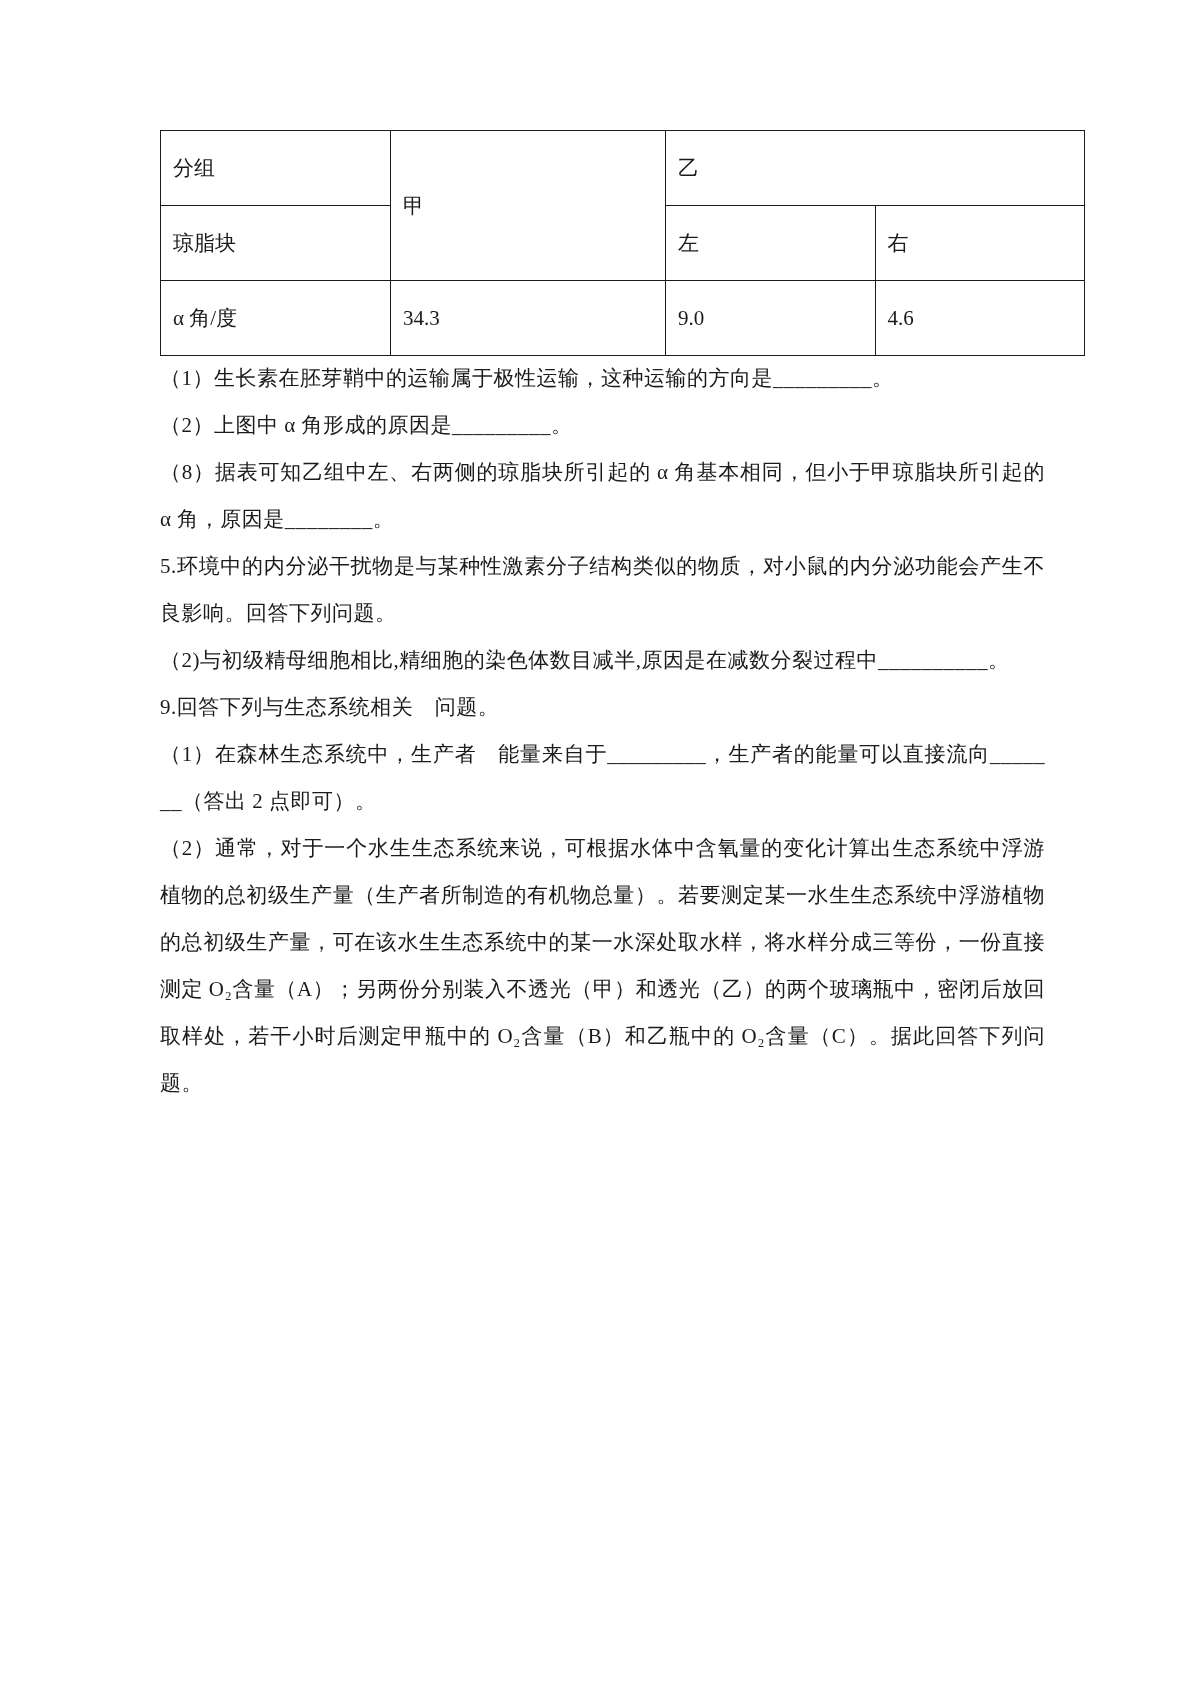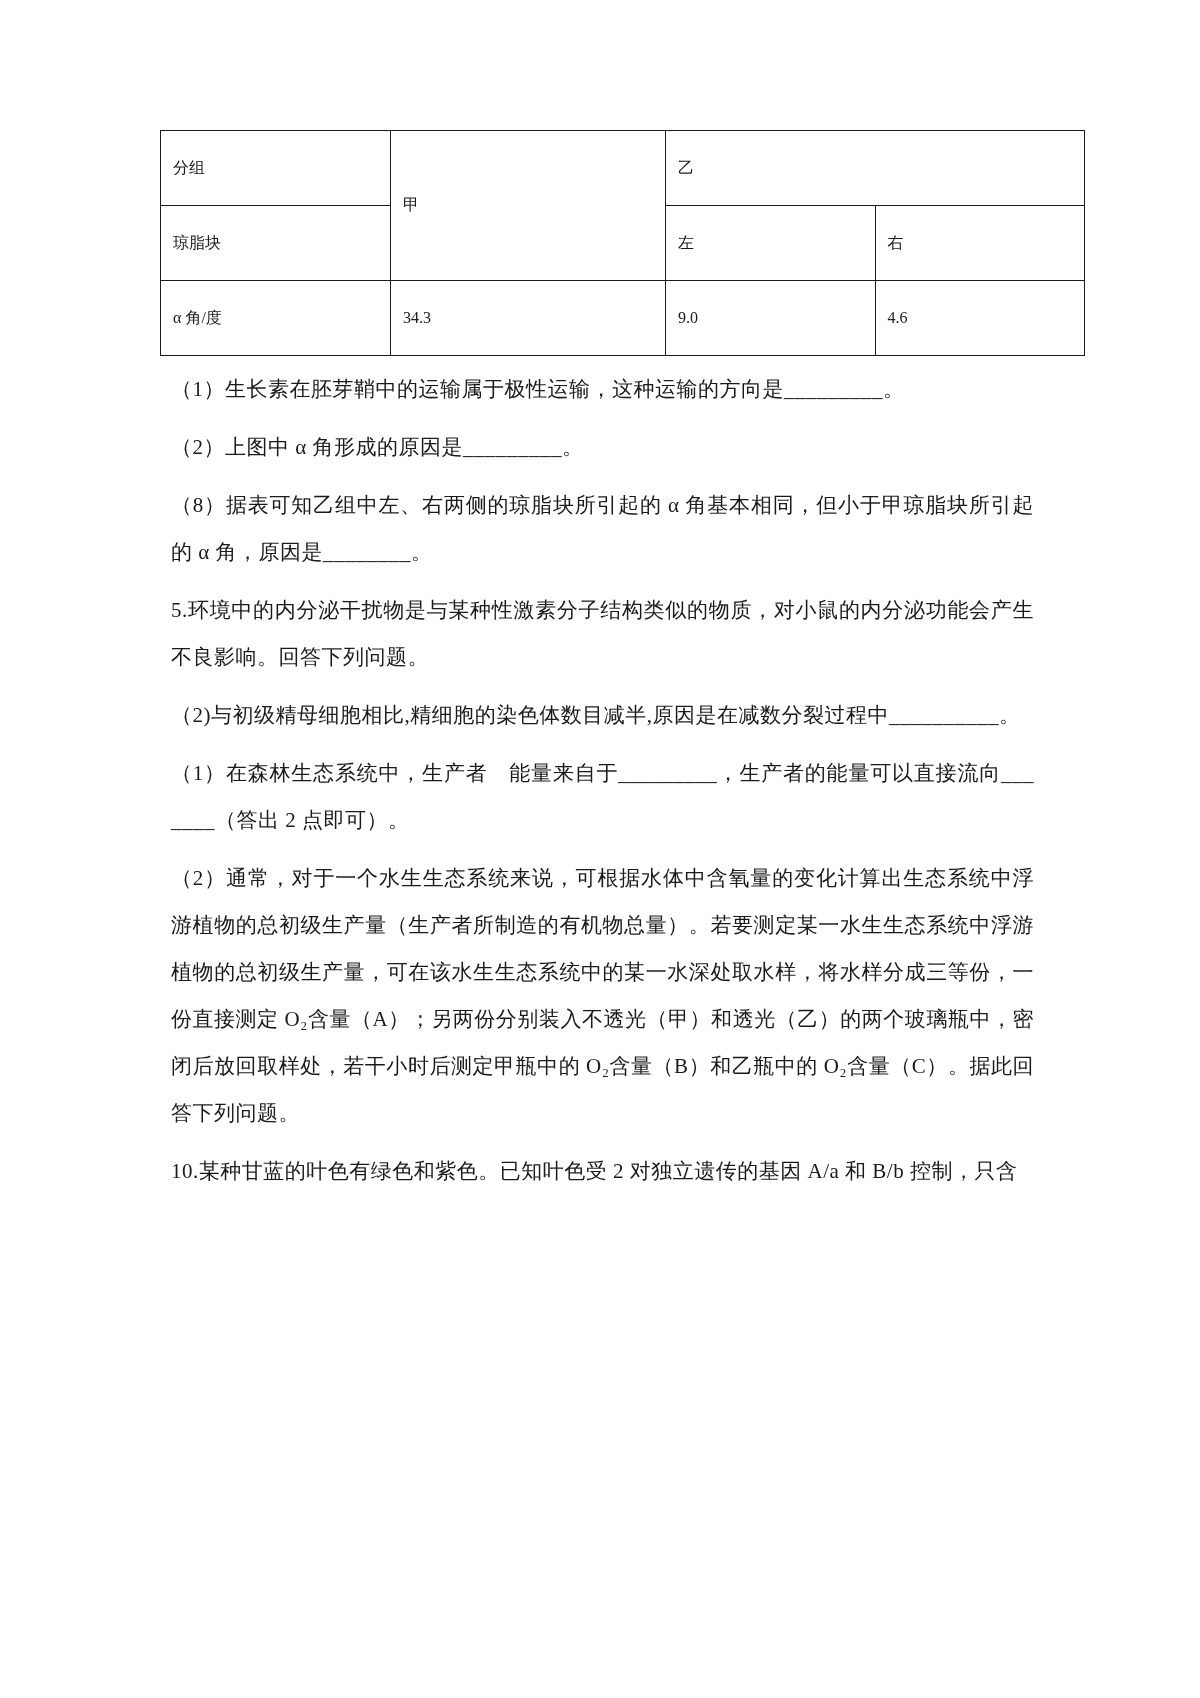--- a/index.html
+++ b/index.html
@@ -16,42 +16,42 @@
     background: #ffffff;
     overflow: hidden;
   }
   .doc-table {
     position: absolute;
     left: 160px;
     top: 130px;
     width: 925px;
     border-collapse: collapse;
     table-layout: fixed;
-    font-size: 16px;
+    font-size: 21px;
   }
   .doc-table td {
     border: 1px solid #1a1a1a;
     padding: 6px 12px;
     vertical-align: middle;
     height: 62px;
     overflow: hidden;
   }
   .col1 { width: 205px; }
   .col2 { width: 250px; }
   .col3 { width: 225px; }
   .col4 { width: 245px; }
 
   .text-block {
     position: absolute;
     left: 160px;
     top: 355px;
     width: 885px;
   }
   .text-block p {
-    margin: 11px;
+    margin: 0;
     font-size: 21px;
     line-height: 47px;
     text-align: justify;
     letter-spacing: 0.5px;
     word-break: break-all;
   }
 </style>
 </head>
 <body>
 
@@ -77,18 +77,18 @@
     </tr>
   </tbody>
     </table>
 
   <div class="text-block">
     <p>（1）生长素在胚芽鞘中的运输属于极性运输，这种运输的方向是_________。</p>
     <p>（2）上图中 α 角形成的原因是_________。</p>
     <p>（8）据表可知乙组中左、右两侧的琼脂块所引起的 α 角基本相同，但小于甲琼脂块所引起的 α 角，原因是________。</p>
     <p>5.环境中的内分泌干扰物是与某种性激素分子结构类似的物质，对小鼠的内分泌功能会产生不良影响。回答下列问题。</p>
     <p>（2)与初级精母细胞相比,精细胞的染色体数目减半,原因是在减数分裂过程中__________。</p>
+    <p>9.回答下列与生态系统相关　问题。</p>
     <p>（1）在森林生态系统中，生产者　能量来自于_________，生产者的能量可以直接流向_______（答出 2 点即可）。</p>
     <p>（2）通常，对于一个水生生态系统来说，可根据水体中含氧量的变化计算出生态系统中浮游植物的总初级生产量（生产者所制造的有机物总量）。若要测定某一水生生态系统中浮游植物的总初级生产量，可在该水生生态系统中的某一水深处取水样，将水样分成三等份，一份直接测定 O₂含量（A）；另两份分别装入不透光（甲）和透光（乙）的两个玻璃瓶中，密闭后放回取样处，若干小时后测定甲瓶中的 O₂含量（B）和乙瓶中的 O₂含量（C）。据此回答下列问题。</p>
-    <p>10.某种甘蓝的叶色有绿色和紫色。已知叶色受 2 对独立遗传的基因 A/a 和 B/b 控制，只含</p>
   </div>
 
 </div>
 
 </body></html>

